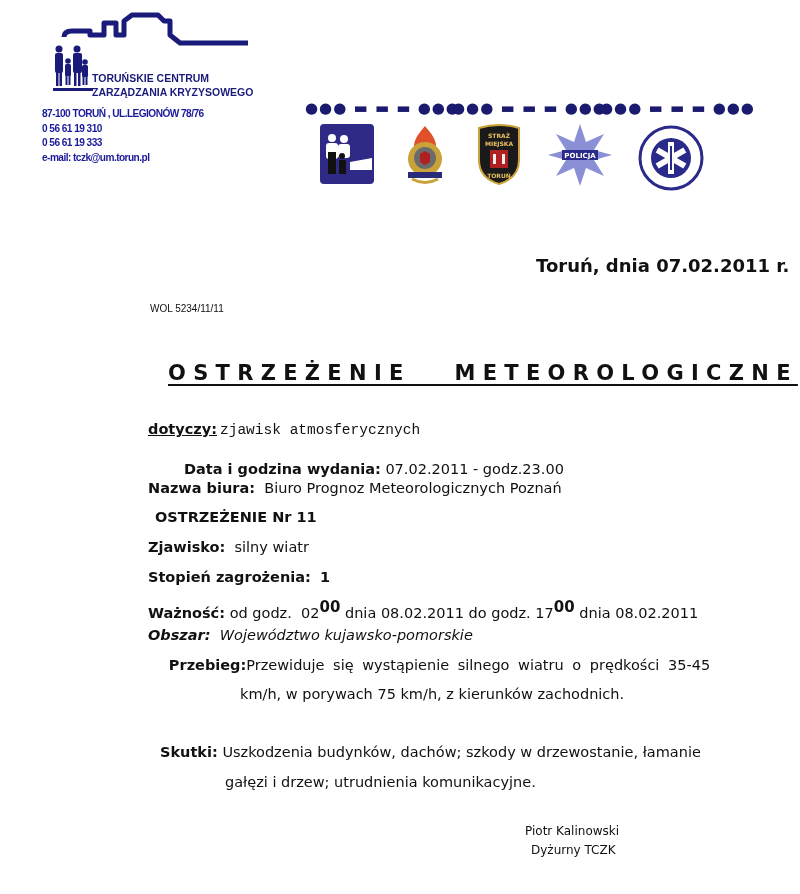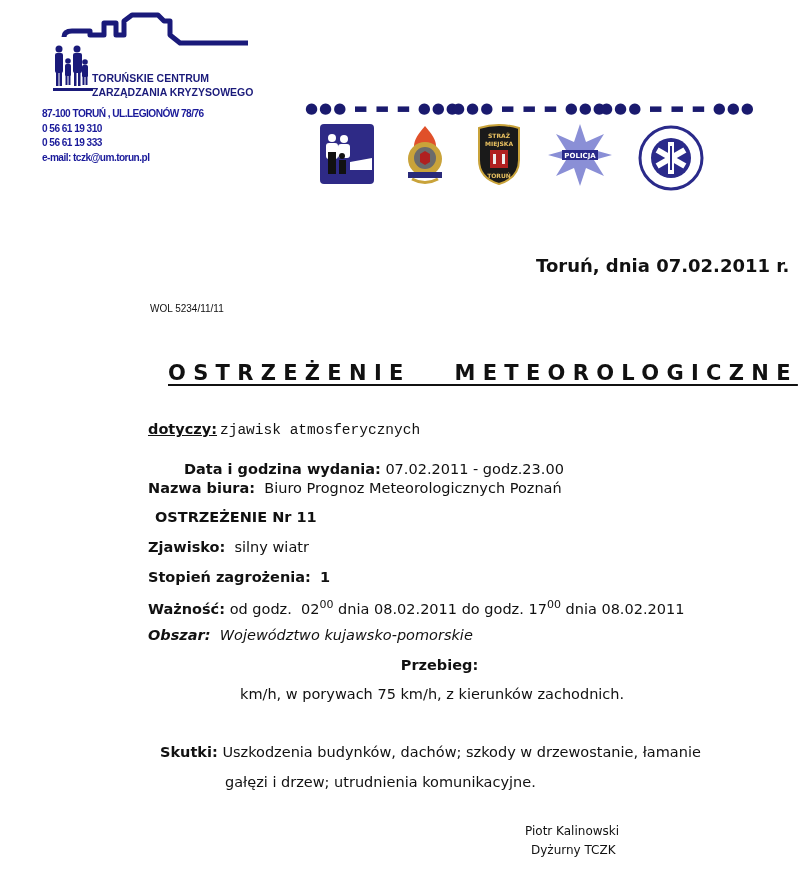--- a/index.html
+++ b/index.html
@@ -13,21 +13,21 @@
 
   .dots { color: #1a1a6e; font-size: 15px; font-weight: bold; letter-spacing: 1px; font-family: "DejaVu Sans", sans-serif; }
 
   .date { font-weight: bold; font-size: 18px; text-align: center; }
   .ref { font-family: "Liberation Sans", sans-serif; font-size: 10px; }
   .title { font-weight: bold; font-size: 21px; letter-spacing: 7.3px; text-decoration: underline; text-underline-offset: 4px; }
 
   .line { font-size: 14.5px; white-space: nowrap; }
   .lbl { font-weight: bold; }
   .u { text-decoration: underline; }
-  sup { font-size: 11px; vertical-align: 6px; }
+  sup { font-size: 15px; vertical-align: 6px; font-weight: bold; }
 </style>
 </head>
 <body>
 
 <div class="abs" style="left:50px; top:5px; width:215px; height:90px;">
   <svg width="200" height="45" viewBox="0 0 200 45" style="position:absolute; left:10px; top:0;">
     <path d="M4 32 Q4 26 12 26 L30 26 L30 30 L44 30 L44 18 L56 18 L56 30 L64 30 L64 16 L72 10 L98 10 L104 16 L110 16 L110 30 L120 38 L188 38" fill="none" stroke="#1a1a7a" stroke-width="5" stroke-linejoin="round"></path>
   </svg>
   <svg width="40" height="48" viewBox="0 0 40 48" style="position:absolute; left:3px; top:40px;">
     <g fill="#1a1a7a">
@@ -160,20 +160,21 @@
   <span>dnia 08.02.2011</span>
 </div>
 
 <div class="abs line" style="left:148px; top:627px;font-style:italic;">
   <span class="lbl">Obszar:</span>&nbsp;
   <span>Województwo kujawsko-pomorskie</span>
 </div>
 
 <div class="abs line" style="left:151px; top:657px; width:577px; display:flex; justify-content:center;">
   <span class="lbl">Przebieg:</span>
+  <span style="word-spacing:4px;">Przewiduje się wystąpienie silnego wiatru o prędkości 35-45</span>
 </div>
 <div class="abs line" style="left:240px; top:686px;">km/h, w porywach 75 km/h, z kierunków zachodnich.</div>
 
 <div class="abs line" style="left:148px; top:744px;margin-left:12px;">
   <span class="lbl">Skutki:</span>
   <span>Uszkodzenia budynków, dachów; szkody w drzewostanie, łamanie</span>
 </div>
 <div class="abs line" style="left:225px; top:774px;">gałęzi i drzew; utrudnienia komunikacyjne.</div>
 
 <div class="abs line" style="left:525px; top:822px; line-height:19px; font-size:12px;">

